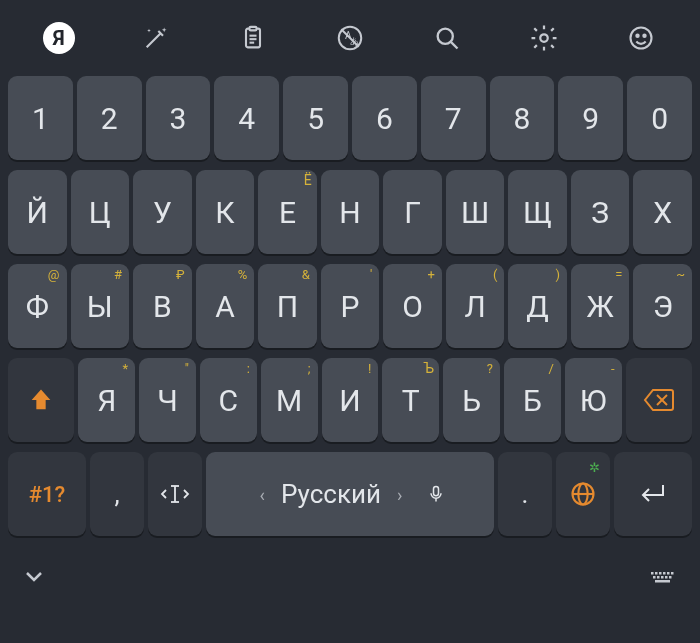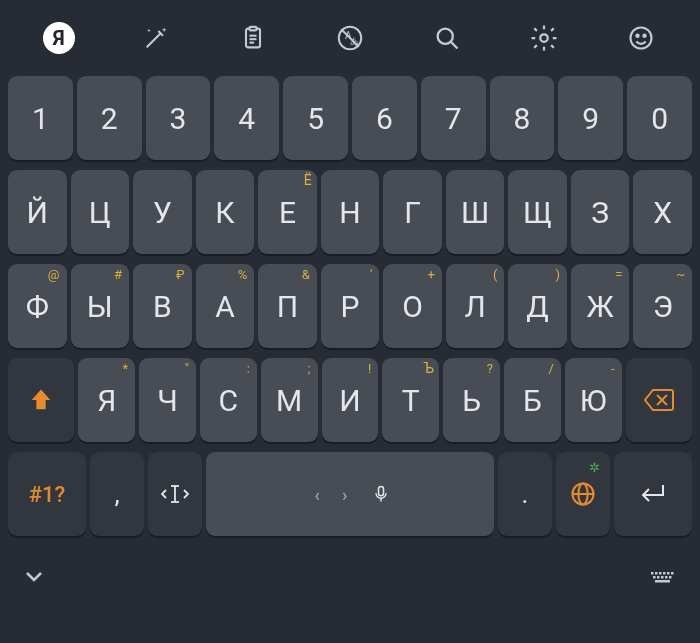--- a/index.html
+++ b/index.html
@@ -349,20 +349,21 @@
       <svg width="30" height="24" viewBox="0 0 30 24" fill="none" stroke="#e3e6ea" stroke-width="1.8">
         <line x1="15" y1="4" x2="15" y2="20"></line>
         <line x1="11" y1="4" x2="19" y2="4"></line>
           <line x1="11" y1="20" x2="19" y2="20"></line>
         <polyline points="6,8 2,12 6,16"></polyline>
           <polyline points="24,8 28,12 24,16"></polyline>
       </svg>
     </div>
     <div class="key space">
       <span class="arrow">‹</span>
+      <span>Русский</span>
       <span class="arrow">›</span>
       <svg width="20" height="20" viewBox="0 0 24 24" fill="none" stroke="#e3e6ea" stroke-width="1.8" style="margin-left:8px">
         <rect x="9" y="3" width="6" height="11" rx="3"></rect>
         <path d="M6 11a6 6 0 0 0 12 0"></path>
           <line x1="12" y1="17" x2="12" y2="21"></line>
       </svg>
     </div>
     <div class="key fn" style="flex:0.9">
       <span>.</span>
     </div>

